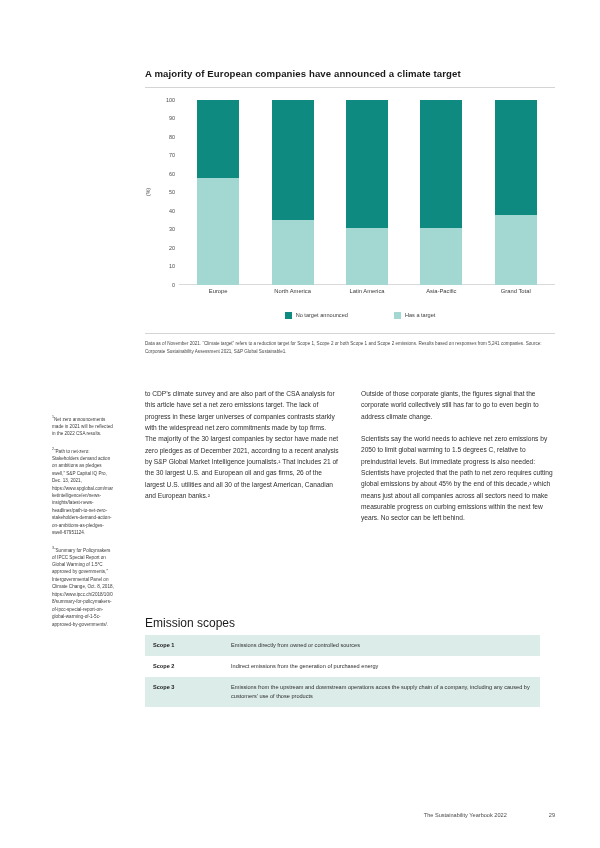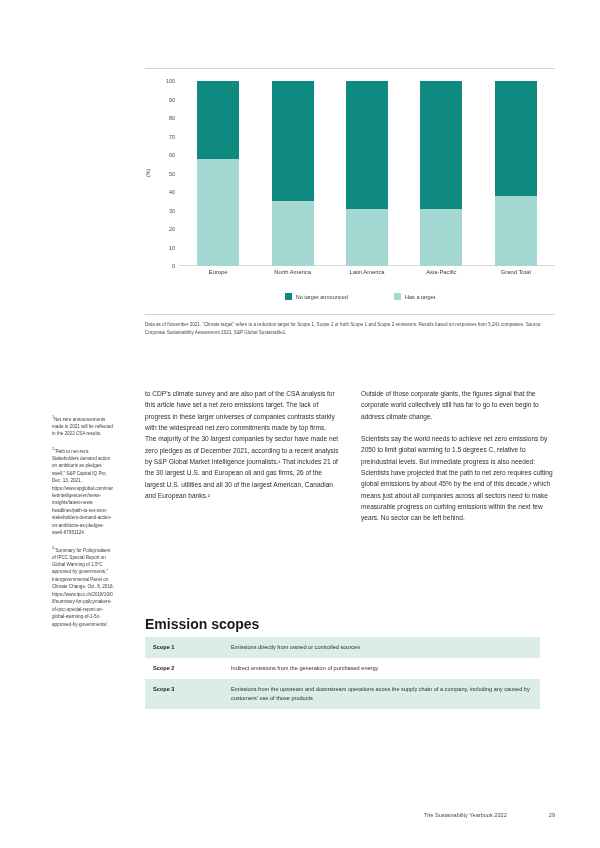--- a/index.html
+++ b/index.html
@@ -68,21 +68,21 @@
   .note { font-size: 4.6px; line-height: 1.62; color: #3b3b3b; margin-bottom: 9px; word-break: break-word; }
   .note sup { font-size: 3.6px; vertical-align: super; }
 
   
   .body-cols { position: absolute; left: 145px; top: 388px; width: 410px; display: flex; gap: 22px; }
   .col { width: 194px; }
   .col p { margin: 0 0 11px 0; font-size: 6.6px; line-height: 1.72; color: #2e2e2e; }
 
   
   .scopes { position: absolute; left: 145px; top: 616px; width: 395px; }
-  .scopes-title { font-size: 14px; font-weight: bold; color: #1a1a1a; margin-bottom: 5px; }
+  .scopes-title { font-size: 12px; font-weight: normal; color: #1a1a1a; margin-bottom: 5px; }
   .scopes-table { width: 100%; border-collapse: collapse; }
   .scopes-table tr.alt td { background: #dcece9; }
   .scopes-table tr.plain td { background: #ffffff; }
   .scopes-table td {
     padding: 6px 8px; font-size: 5.6px; line-height: 1.6; vertical-align: top; color: #2e2e2e;
   }
   .scopes-table td.scope-name { width: 78px; font-weight: bold; color: #1a1a1a; }
 
   
   .footer {
@@ -91,20 +91,21 @@
   }
   .footer-title { font-size: 5.6px; color: #4a4a4a; }
   .footer-page { font-size: 5.6px; color: #4a4a4a; }
 </style>
 </head>
 <body>
 
 <div class="page">
 
   <div class="chart-block">
+    <div class="chart-title">A majority of European companies have announced a climate target</div>
     <div class="chart-title-rule"></div>
 
     <div class="plot-wrap">
       <div class="ylabel">(%)</div>
       <div class="ticks" id="y-ticks">
           <div class="tick" style="top: 185px;">0</div>
           <div class="tick" style="top: 166.5px;">10</div>
           <div class="tick" style="top: 148px;">20</div>
           <div class="tick" style="top: 129.5px;">30</div>
           <div class="tick" style="top: 111px;">40</div>

